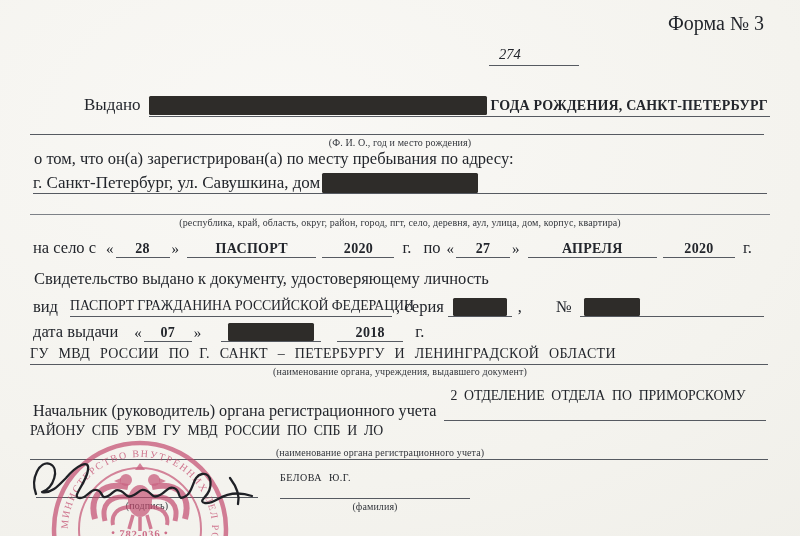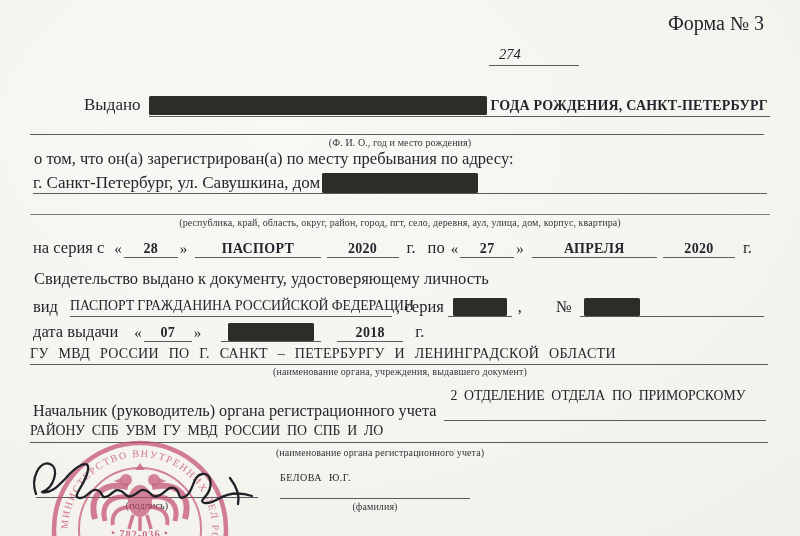--- a/index.html
+++ b/index.html
@@ -68,21 +68,21 @@
   #row-date .bar-line .redact{width:86px;height:18px;}
   #row-date .year{width:66px;text-align:center;margin-left:16px;}
   #row-date .g{margin-left:12px;}
 
   #row-issuer{left:30px;right:32px;top:346px;border-bottom:1.3px solid #565a61;font-size:14px;word-spacing:6px;letter-spacing:0.3px;padding-bottom:2px;white-space:nowrap;}
   #cap-issuer{left:0;right:0;top:366px;}
 
   #row-chief{left:33px;right:34px;top:398px;height:23px;display:flex;align-items:flex-end;}
   #row-chief .lbl{font-size:16.2px;margin-right:8px;white-space:nowrap;}
   #row-chief .chief-val{flex:1;word-spacing:3.5px;padding:0 0 16px 6px;white-space:nowrap;}
-  #row-chief2{left:30px;right:32px;top:423px;border-bottom:1.3px solid #565a61;word-spacing:3.5px;padding-bottom:3px;white-space:nowrap;}
+  #row-chief2{left:30px;right:32px;top:423px;border-bottom:1.3px solid #565a61;word-spacing:3.5px;padding-bottom:20px;white-space:nowrap;}
   #cap-reg{left:80px;right:120px;top:447px;}
 
   #sig-line{left:36px;width:222px;top:497px;border-bottom:1.3px solid #565a61;}
   #cap-sign{left:36px;width:222px;top:500px;}
   #fam-name{left:280px;width:190px;top:472px;text-align:left;font-size:10px;letter-spacing:0.5px;word-spacing:4px;}
   #fam-line{left:280px;width:190px;top:498px;border-bottom:1.3px solid #565a61;}
   #cap-fam{left:280px;width:190px;top:501px;}
 
   #stamp{left:45px;top:437px;width:190px;height:190px;opacity:0.82;z-index:3;}
   #signature{left:26px;top:448px;width:235px;height:64px;z-index:4;}
@@ -109,21 +109,21 @@
   <div class="abs" id="row-address">
     <span class="txt">г. Санкт-Петербург, ул. Савушкина, дом</span>
     <span class="redact addr"></span>
   </div>
 
   <div class="abs" id="statement">о том, что он(а) зарегистрирован(а) по месту пребывания по адресу:</div>
   <div class="abs" id="rule-addr"></div>
   <div class="cap" id="cap-addr">(республика, край, область, округ, район, город, пгт, село, деревня, аул, улица, дом, корпус, квартира)</div>
 
   <div class="r" id="row-period">
-    <span class="lbl">на серия с</span>
+    <span class="lbl">на село с</span>
     <span class="q">«</span>
     <span class="u day val">28</span>
     <span class="q">»</span>
     <span class="u month val">ПАСПОРТ</span>
     <span class="u year val">2020</span>
     <span class="g">г.</span>
     <span class="po">по</span>
     <span class="q">«</span>
     <span class="u day val">27</span>
     <span class="q">»</span>

